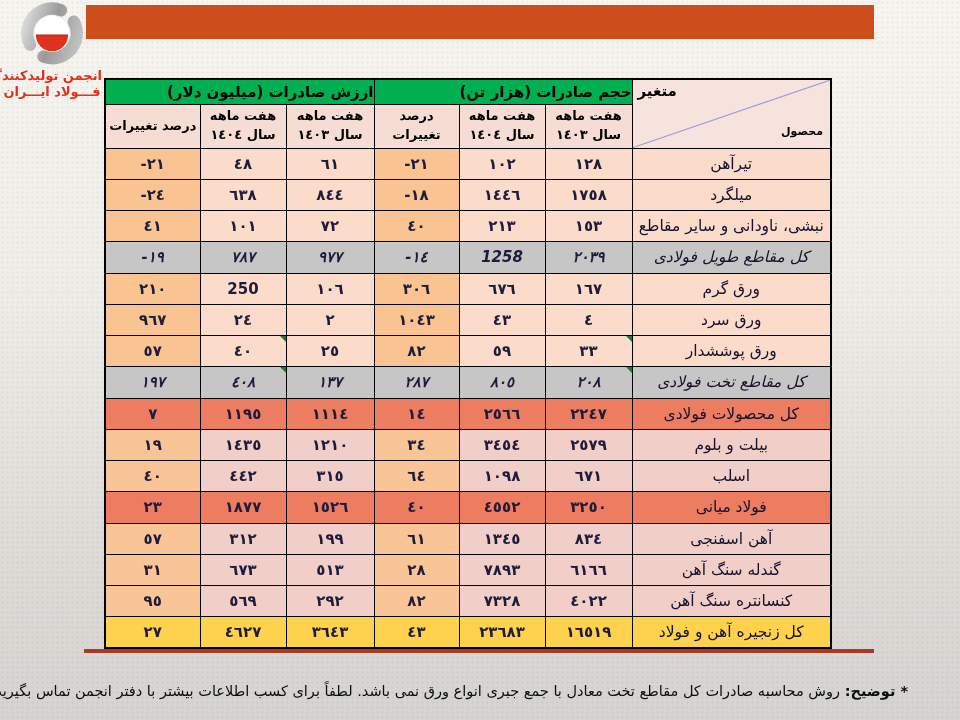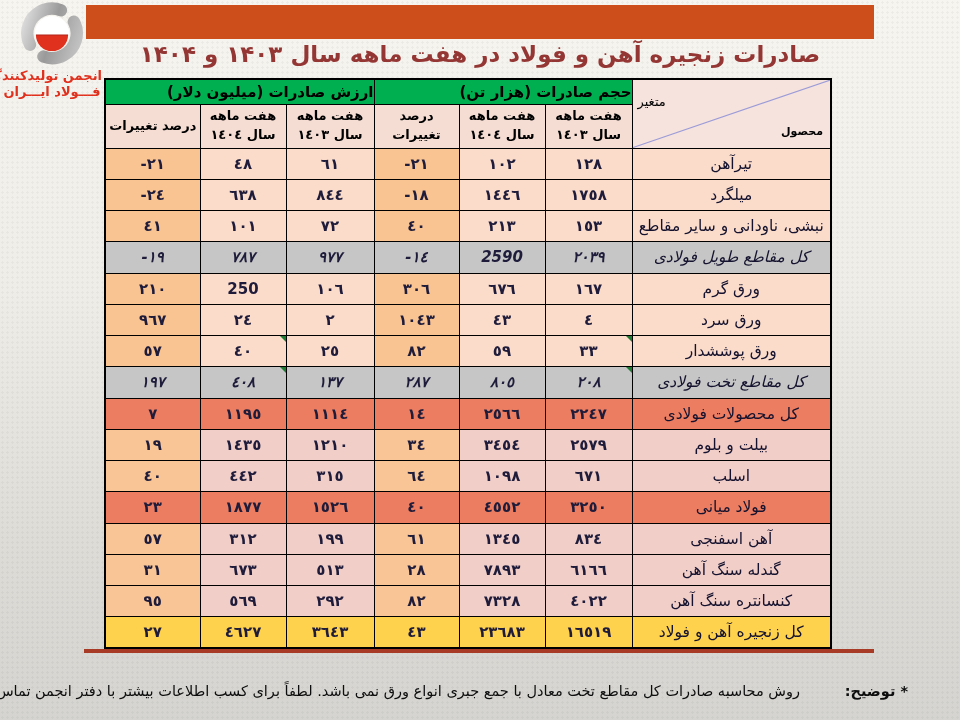--- a/index.html
+++ b/index.html
@@ -38,21 +38,21 @@
   table.exports td,table.exports th{border:1px solid #000;padding:0;overflow:hidden;}
   col.c-prod{width:199px;} col.c-v3{width:87px;} col.c-v4{width:86px;} col.c-vp{width:85px;}
   col.c-a3{width:88px;} col.c-a4{width:86px;} col.c-ap{width:95px;}
   tr.h1{height:25px;}
   tr.h2{height:44px;}
   th.green{background:#00b050;color:#000;font-size:15px;font-weight:bold;border-bottom:2px solid #000;text-align:right;}
   th.sub{background:#f5ddd3;color:#000;font-size:13px;font-weight:bold;line-height:1.45;}
   
   td.corner{background:#f6e3dd;position:relative;}
   td.corner svg{position:absolute;left:0;top:0;width:100%;height:100%;}
-  .corner-top{position:absolute;top:2px;left:5px;font-size:13px;font-weight:normal;color:#000;margin-top:12px;}
+  .corner-top{position:absolute;top:2px;left:5px;font-size:15px;font-weight:bold;color:#000;}
   .corner-bottom{position:absolute;bottom:10px;right:7px;font-size:11px;font-weight:bold;color:#000;}
   
   tbody tr{height:31.25px;}
   tbody td{text-align:center;vertical-align:middle;}
   td.product{font-size:15.5px;color:#14122e;}
   td.num{font-size:15px;font-weight:bold;direction:ltr;position:relative;}
   
   tr.row-pink td{background:#fbdcca;}
   tr.row-pink td.pct{background:#fac492;}
   tr.row-rose td{background:#f2cec8;}
@@ -65,21 +65,21 @@
     content:"";position:absolute;top:0;right:0;
     border-top:6px solid #1f7a33;border-left:6px solid transparent;
   }
   
   .redline{position:absolute;left:84px;top:649px;width:790px;height:4px;background:#a83b26;}
   .footnote{
     position:absolute;right:52px;top:683px;
     direction:rtl;text-align:right;white-space:nowrap;
     font-size:14.5px;color:#0d0d0d;
   }
-  .footnote b{font-weight:bold;margin-left:40px;}
+  .footnote b{font-weight:bold;}
 </style>
 </head>
 <body>
 
 <div class="stage">
 
   <div class="banner"></div>
 
   <div class="logo">
     <svg width="84" height="66" viewBox="0 0 100 80">
@@ -96,21 +96,20 @@
       <circle cx="50" cy="38" r="21" fill="#ffffff"></circle>
       <path d="M 30.5 40 A 19.5 19.5 0 0 0 69.5 40 Z" fill="#e0301e"></path>
       <line x1="30.5" y1="40" x2="69.5" y2="40" stroke="#b3241a" stroke-width="1.5"></line>
     </svg>
     <div class="logo-text">
       <div>انجمن تولیدکنندگان</div>
       <div>فـــولاد ایـــران</div>
     </div>
   </div>
 
-  <div class="title">صادرات زنجیره آهن و فولاد در هفت ماهه سال ۱۴۰۳ و ۱۴۰۴</div>
 
   <table class="exports">
     <colgroup>
       <col class="c-prod">
         <col class="c-v3">
         <col class="c-v4">
         <col class="c-vp">
       <col class="c-a3">
         <col class="c-a4">
         <col class="c-ap">
@@ -172,21 +171,21 @@
           <td class="num">١٥٣</td>
           <td class="num">٢١٣</td>
           <td class="num pct">٤٠</td>
           <td class="num">٧٢</td>
           <td class="num">١٠١</td>
           <td class="num pct">٤١</td>
         </tr>
         <tr class="row-gray">
           <td class="product">کل مقاطع طویل فولادی</td>
           <td class="num">٢٠٣٩</td>
-          <td class="num">2590</td>
+          <td class="num">1258</td>
           <td class="num pct">-١٤</td>
           <td class="num">٩٧٧</td>
           <td class="num">٧٨٧</td>
           <td class="num pct">-١٩</td>
         </tr>
         <tr class="row-pink">
           <td class="product">ورق گرم</td>
           <td class="num">١٦٧</td>
           <td class="num">٦٧٦</td>
           <td class="num pct">٣٠٦</td>

